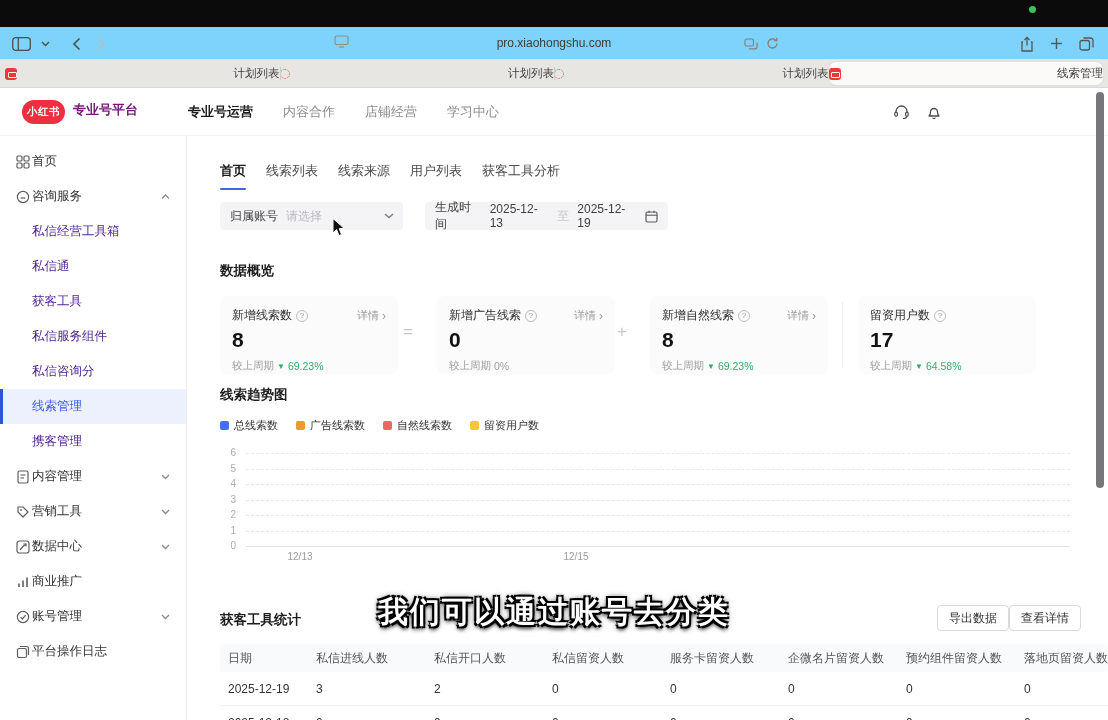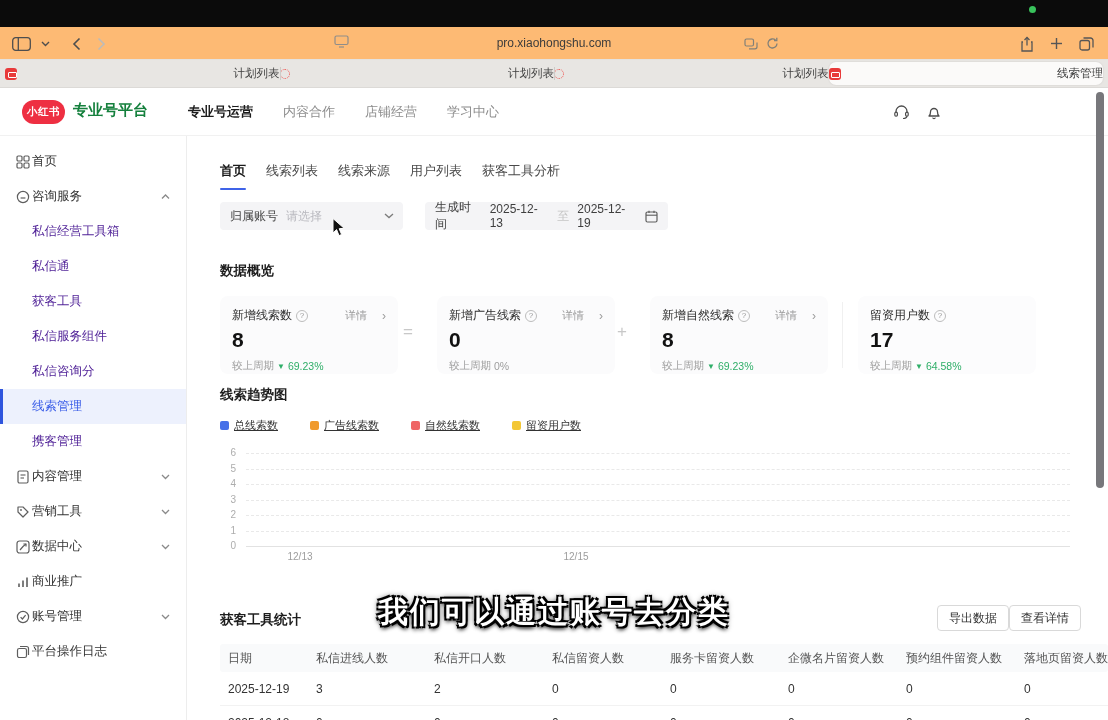--- a/index.html
+++ b/index.html
@@ -5,21 +5,21 @@
   * { margin:0; padding:0; box-sizing:border-box; }
   html,body { width:1108px; height:720px; overflow:hidden; }
   body { font-family:"Liberation Sans","DejaVu Sans",sans-serif; background:#fff; position:relative; }
   .screen { position:absolute; inset:0; width:1108px; height:720px; background:#fff; overflow:hidden; }
 
   
   .black-bar { position:absolute; left:0; top:0; width:1108px; height:27px; background:#0b0b0b; }
   .rec-dot { position:absolute; right:72px; top:6px; width:7px; height:7px; border-radius:50%; background:#39c25c; }
 
   
-  .toolbar { position:absolute; left:0; top:27px; width:1108px; height:33px; background:#fdba74; border-bottom:1px solid #e4e2df; }
+  .toolbar { position:absolute; left:0; top:27px; width:1108px; height:33px; background:#7dd3fc; border-bottom:1px solid #e4e2df; }
   .tb-left { position:absolute; left:12px; top:0; height:33px; display:flex; align-items:center; gap:10px; color:#4e4e4e; }
   .tb-ic { display:inline-flex; align-items:center; justify-content:center; }
   .fwd { color:#bdbbb8; }
   .tb-center-icon { position:absolute; left:334px; top:8px; color:#8f8d8a; }
   .url { position:absolute; left:300px; right:300px; top:0; height:33px; line-height:33px; text-align:center; font-size:12px; color:#3c3c3c; }
   .url-right { position:absolute; left:744px; top:0; height:33px; display:flex; align-items:center; gap:8px; color:#828078; }
   .tb-right { position:absolute; right:14px; top:0; height:33px; display:flex; align-items:center; gap:16px; color:#565656; }
 
   
   .tabstrip { position:absolute; left:0; top:60px; width:1108px; height:28px; background:#e8e6e3; border-bottom:1px solid #dcdad7; display:flex; align-items:stretch; padding:2px 5px; }
@@ -29,21 +29,21 @@
   .btab.active::before, .btab.active + .btab::before { display:none; }
   .favicon { width:12px; height:12px; border-radius:3px; background:#e83a3a; position:relative; flex:0 0 auto; }
   .favicon::after { content:""; position:absolute; left:2.5px; top:4px; width:7px; height:4px; border:1px solid #fff; border-radius:1px; }
   .spinner { width:10px; height:10px; border-radius:50%; border:1.6px dotted #ef5350; flex:0 0 auto; }
 
   
   .app { position:absolute; left:0; top:88px; width:1108px; height:632px; background:#fff; }
 
   .app-header { position:absolute; left:0; top:0; width:1108px; height:48px; background:#fff; border-bottom:1px solid #f1f1f1; }
   .logo-pill { position:absolute; left:22px; top:12px; width:43px; height:24px; background:#ee2f42; border-radius:13px; color:#fff; font-size:10.5px; font-weight:bold; display:flex; align-items:center; justify-content:center; letter-spacing:.5px; }
-  .product { position:absolute; left:73px; top:13px; font-size:15px; font-weight:bold; color:#15803d; }
+  .product { position:absolute; left:73px; top:13px; font-size:13px; font-weight:bold; color:#701a75; }
   .app-nav { position:absolute; left:188px; top:0; height:48px; display:flex; align-items:center; gap:30px; font-size:13px; color:#8d8d8d; }
   .app-nav .nav-item.active { color:#1c1c1c; font-weight:bold; }
   .hdr-icons { position:absolute; right:166px; top:0; height:48px; display:flex; align-items:center; gap:16px; color:#4c4c4c; }
 
   
   .sidebar { position:absolute; left:0; top:48px; width:187px; height:584px; background:#fff; border-right:1px solid #ededed; padding-top:8px; font-size:12.5px; color:#333; }
   .side-item { position:relative; height:35px; display:flex; align-items:center; }
   .side-item .s-ic { position:absolute; left:16px; width:15px; height:15px; color:#5e5e5e; display:flex; align-items:center; }
   .side-item .s-lb { position:absolute; left:32px; white-space:nowrap; }
   .side-item .s-ch { position:absolute; right:16px; color:#8a8a8a; display:flex; }
@@ -68,32 +68,32 @@
   .f-time { width:243px; gap:8px; }
   .f-time .to { color:#c6c6c6; }
   .f-time .cal { margin-left:auto; color:#5d5d5d; display:flex; }
 
   .sec-title { position:absolute; left:33px; font-size:13.5px; font-weight:bold; color:#1e1e1e; }
 
   .cards { position:absolute; left:0; top:160px; width:921px; height:78px; }
   .card { position:absolute; top:0; width:178px; height:78px; background:#fbfbfc; border-radius:8px; padding:11px 12px; }
   .card .c-top { display:flex; align-items:center; font-size:12px; color:#2e2e2e; }
   .qmark { width:12px; height:12px; border:1px solid #bdbdbd; border-radius:50%; color:#9a9a9a; font-size:8px; display:inline-flex; align-items:center; justify-content:center; margin-left:4px; }
-  .c-detail { margin-left:auto; font-size:11px; color:#9b9b9b; display:flex; align-items:center; gap:15px; }
+  .c-detail { margin-left:auto; font-size:11px; color:#9b9b9b; display:flex; align-items:center; gap:3px; }
   .c-detail .gt { font-size:12px; }
   .c-val { font-size:21px; font-weight:600; color:#121212; margin-top:4px; }
   .c-cmp { font-size:10.5px; color:#9d9d9d; margin-top:7px; display:flex; align-items:center; gap:3px; }
   .delta-down { color:#2fae68; }
   .tri { font-size:8px; color:#2fae68; }
   .op { position:absolute; top:26px; font-size:17px; color:#c8c8c8; }
   .card-div { position:absolute; left:655px; top:6px; height:66px; width:1px; background:#f0f0f0; }
 
   
   .chart { position:absolute; left:33px; top:282px; width:860px; }
-  .legend { display:flex; gap:32px; font-size:11px; color:#333; align-items:center;text-decoration:underline; }
+  .legend { display:flex; gap:18px; font-size:11px; color:#333; align-items:center; }
   .lg-item { display:flex; align-items:center; gap:5px; }
   .lg-sq { width:9px; height:9px; border-radius:2px; }
   .plot { position:relative; height:122px; margin-top:14px; }
   .gl { position:absolute; left:26px; width:824px; border-top:1px dashed #e9e9e9; }
   .gl.zero { border-top:1px solid #e2e2e2; }
   .yt { position:absolute; left:0; width:16px; text-align:right; font-size:10px; color:#adadad; transform:translateY(-55%); }
   .xl { position:absolute; top:104px; width:46px; text-align:center; font-size:10px; color:#9d9d9d; }
 
   
   .tools-head { position:absolute; left:0; top:466px; width:921px; height:32px; }

